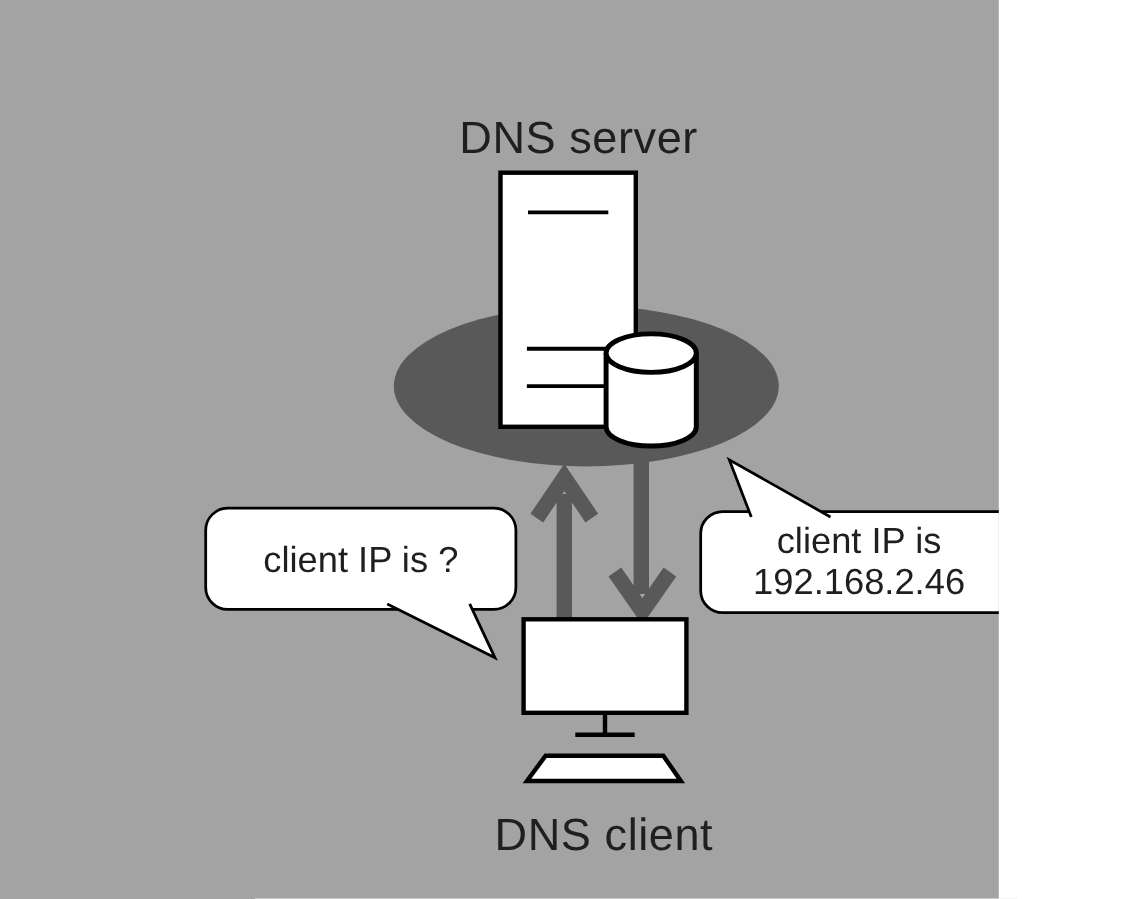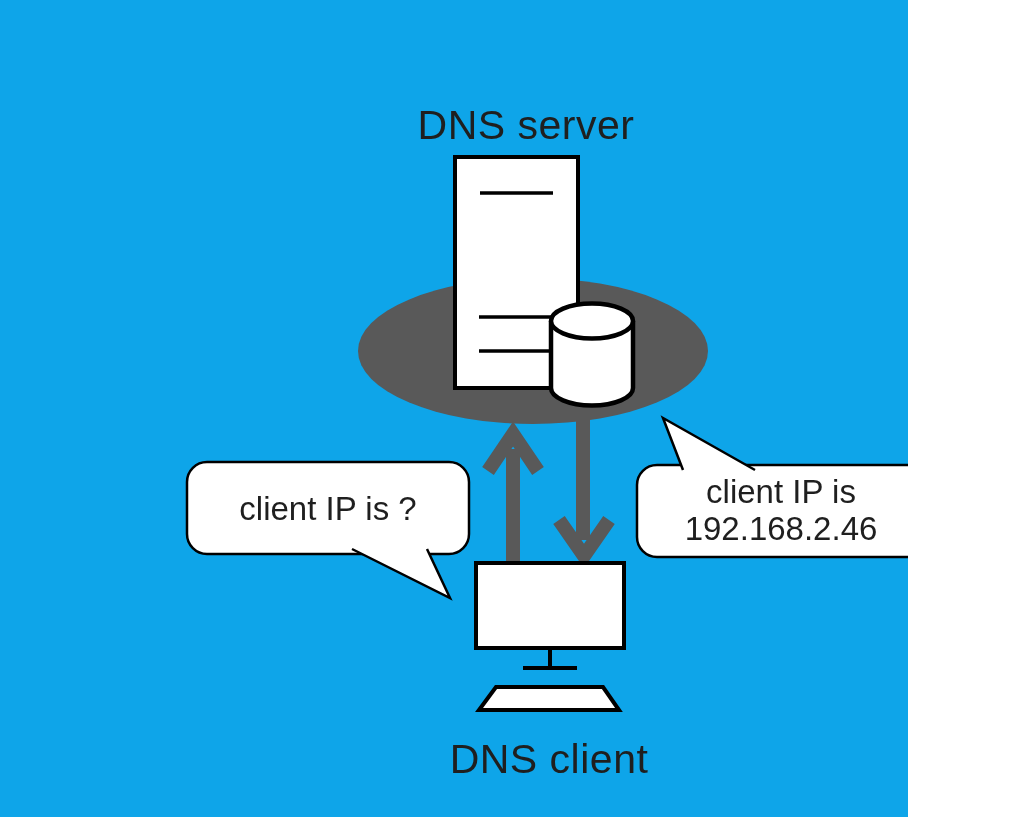--- a/index.html
+++ b/index.html
@@ -4,21 +4,21 @@
 <style>
   html, body {
     margin: 0;
     padding: 0;
     background: #ffffff;
   }
   .stage {
     position: relative;
     width: 908px;
     height: 817px;
-    background: #0ea5e9;
+    background: #a3a3a3;
     overflow: hidden;
     font-family: "Liberation Sans", sans-serif;
   }
   svg { display: block; }
   text {
     font-family: "Liberation Sans", sans-serif;
   }
   .title-text {
     font-size: 41px;
     letter-spacing: 0.5px;

